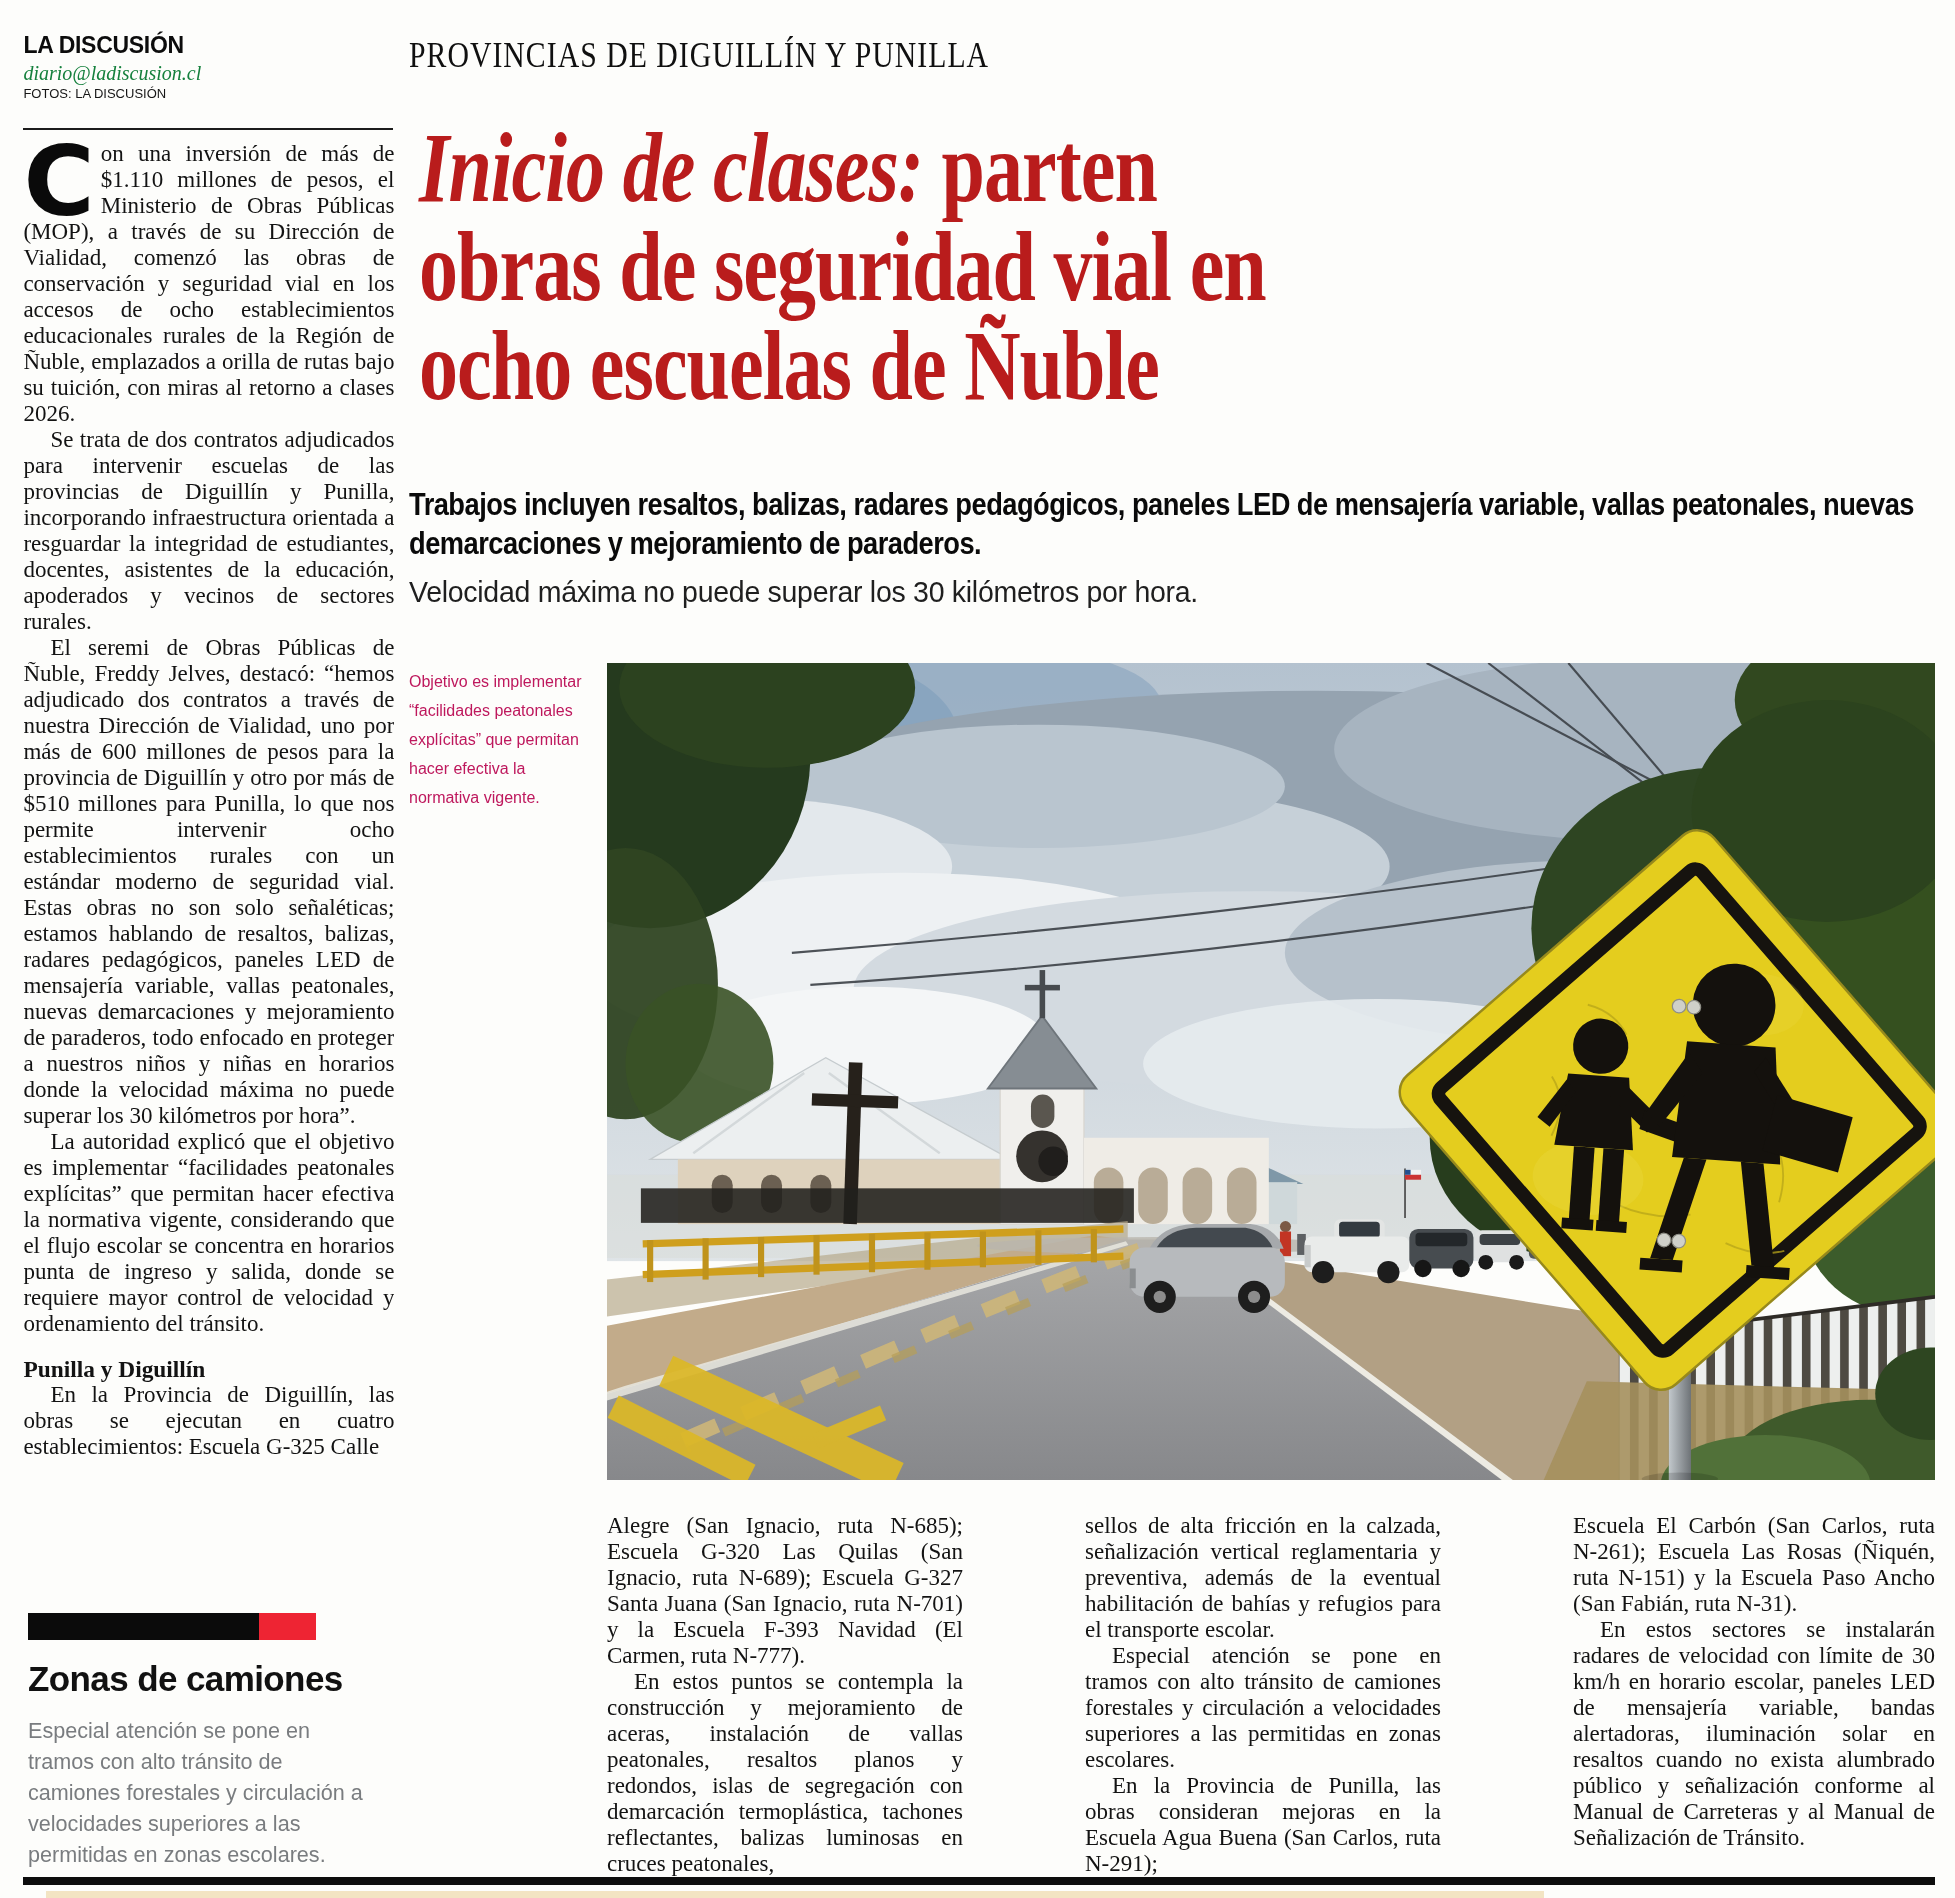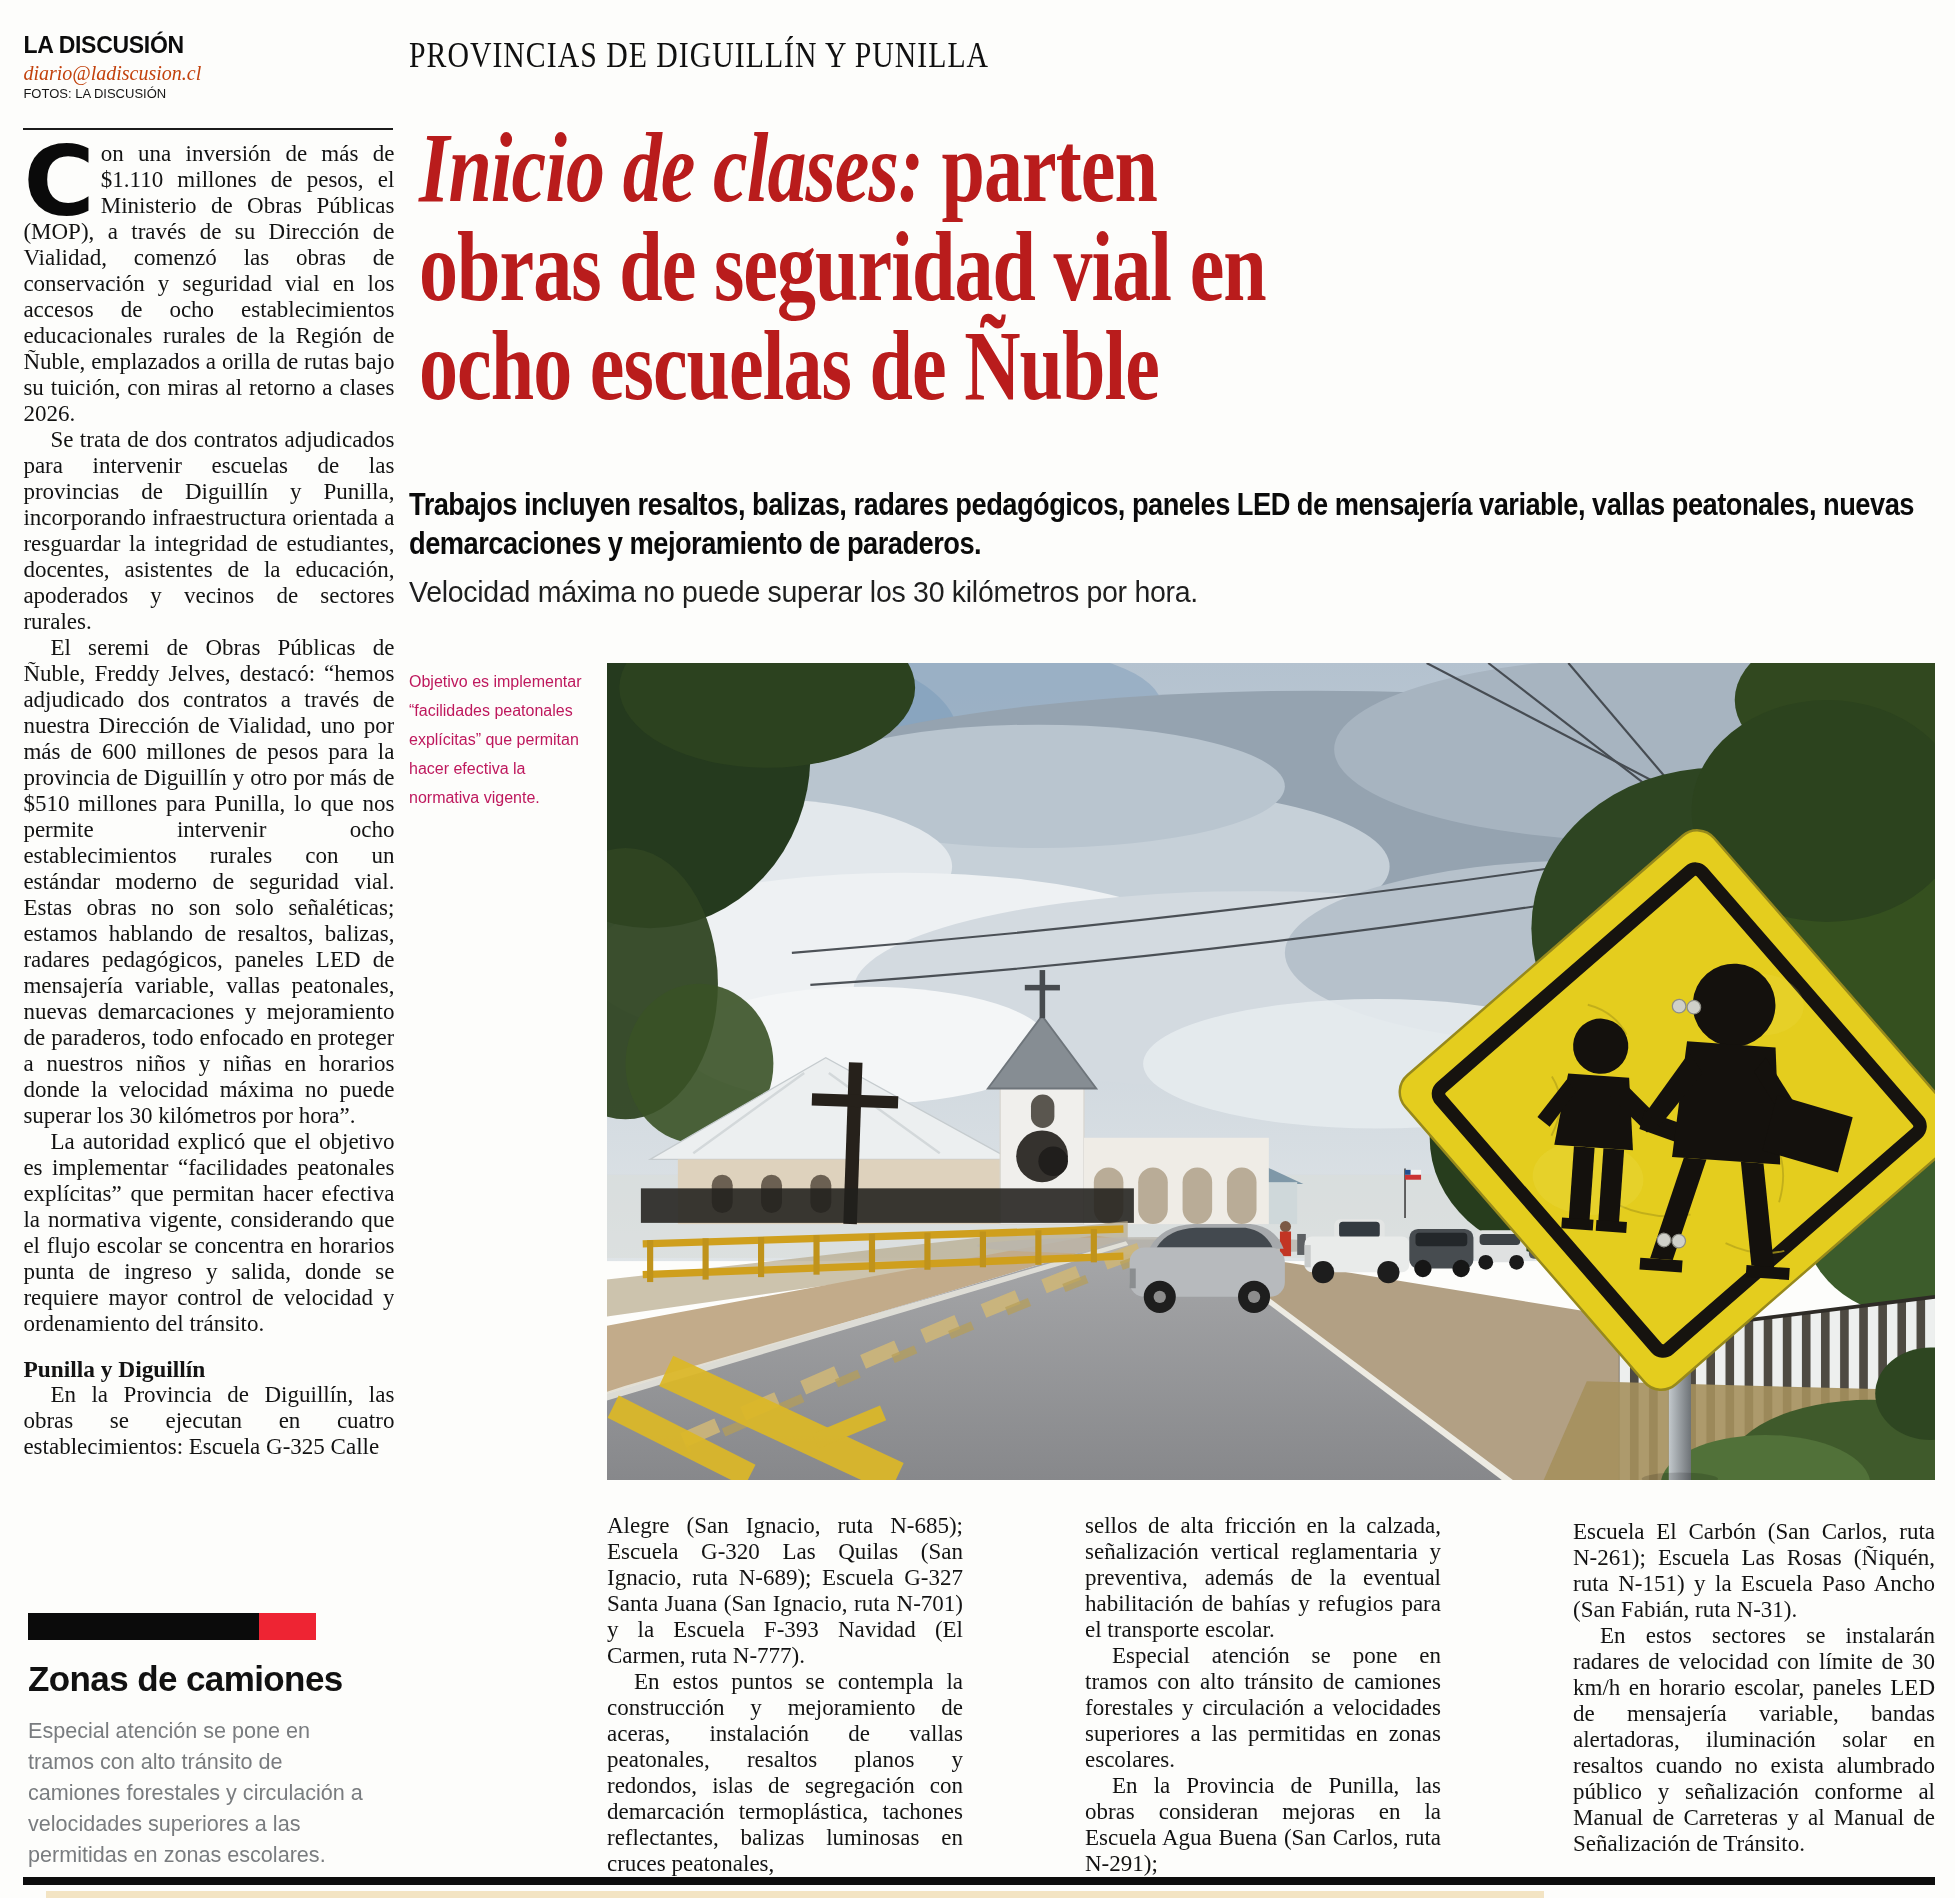--- a/index.html
+++ b/index.html
@@ -6,21 +6,21 @@
   body{
     width:1955px;height:1899px;position:relative;background:#fff;
     font-family:"Liberation Serif",serif;color:#141414;
     -webkit-font-smoothing:antialiased;
   }
   .page{position:absolute;inset:0;background:#fdfdfb;overflow:hidden;}
 
   
   .masthead{position:absolute;left:23.4px;top:16px;width:370px;}
   .brand{font-family:"Liberation Sans",sans-serif;font-weight:bold;font-size:23px;letter-spacing:-0.3px;color:#0c0c0c;margin-top:16px;}
-  .brand-email{font-family:"Liberation Serif",serif;font-style:italic;font-size:20px;margin-top:2.5px;color:#c2410c;}
+  .brand-email{font-family:"Liberation Serif",serif;font-style:italic;font-size:20px;margin-top:2.5px;color:#15803d;}
   .brand-fotos{font-family:Liberation Sans, sans-serif;font-size:13px;margin-top:1.2px;letter-spacing:0;color:#161616;}
   .masthead-rule{position:absolute;left:23.4px;top:128px;width:370px;height:1.8px;background:#1c1c1c;}
 
   
   .kicker{
     position:absolute;left:409px;top:36px;
     font-family:"Liberation Serif",serif;font-size:35px;letter-spacing:1.2px;
     transform:scaleX(.85);transform-origin:left top;white-space:nowrap;color:#101010;
   }
   .headline{position:absolute;left:407px;top:106px;margin:12px;font-weight:bold;color:#b91c1c;}
@@ -58,21 +58,21 @@
   .article-left{position:absolute;left:23.4px;top:141px;width:371px;height:1394px;overflow:hidden;}
   .dropcap{
     float:left;font-family:"DejaVu Sans",sans-serif;font-weight:bold;
     font-size:97px;line-height:74px;padding:3.7px 6.2px 0 0;color:#0a0a0a;
   }
   .subhead-inline{font-weight:bold;margin-top:18.5px !important;font-size:23.4px;}
 
   .colbelow{position:absolute;top:1513px;height:365px;overflow:hidden;}
   .col1{left:607px;width:356px;}
   .col2{left:1047px;width:356px;margin-left:38px;}
-  .col3{left:1573px;width:362px;margin-top:6px;}
+  .col3{left:1573px;width:362px;}
 
   
   .truck-box{position:absolute;left:28px;top:1613px;width:348px;}
   .tz-bar{height:27px;width:288px;display:flex;}
   .tz-bar .blk{width:231px;background:#0b0b0b;}
   .tz-bar .red{width:57px;background:#ee2433;}
   .tz-head{
     font-family:"Liberation Sans",sans-serif;font-weight:bold;font-size:35px;letter-spacing:-0.6px;
     margin:18.5px 0 0 0;color:#111;
   }

